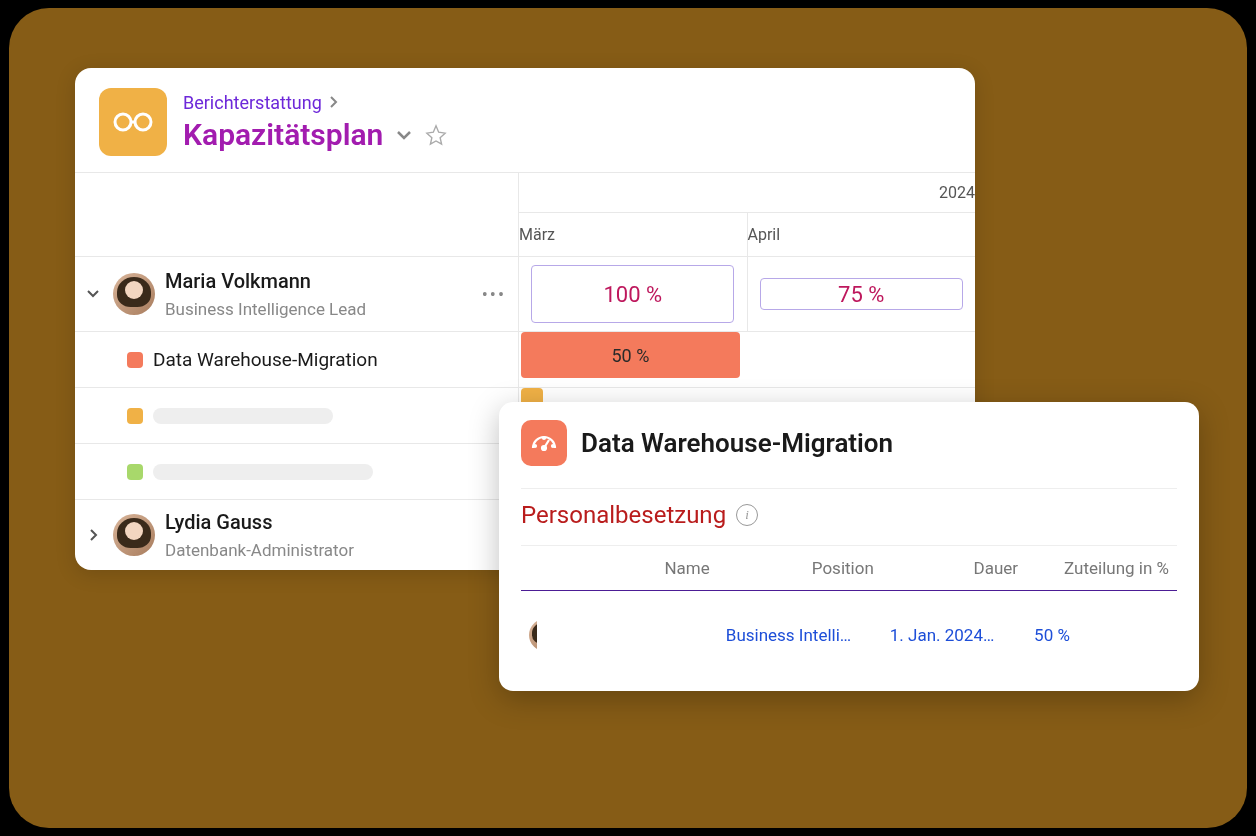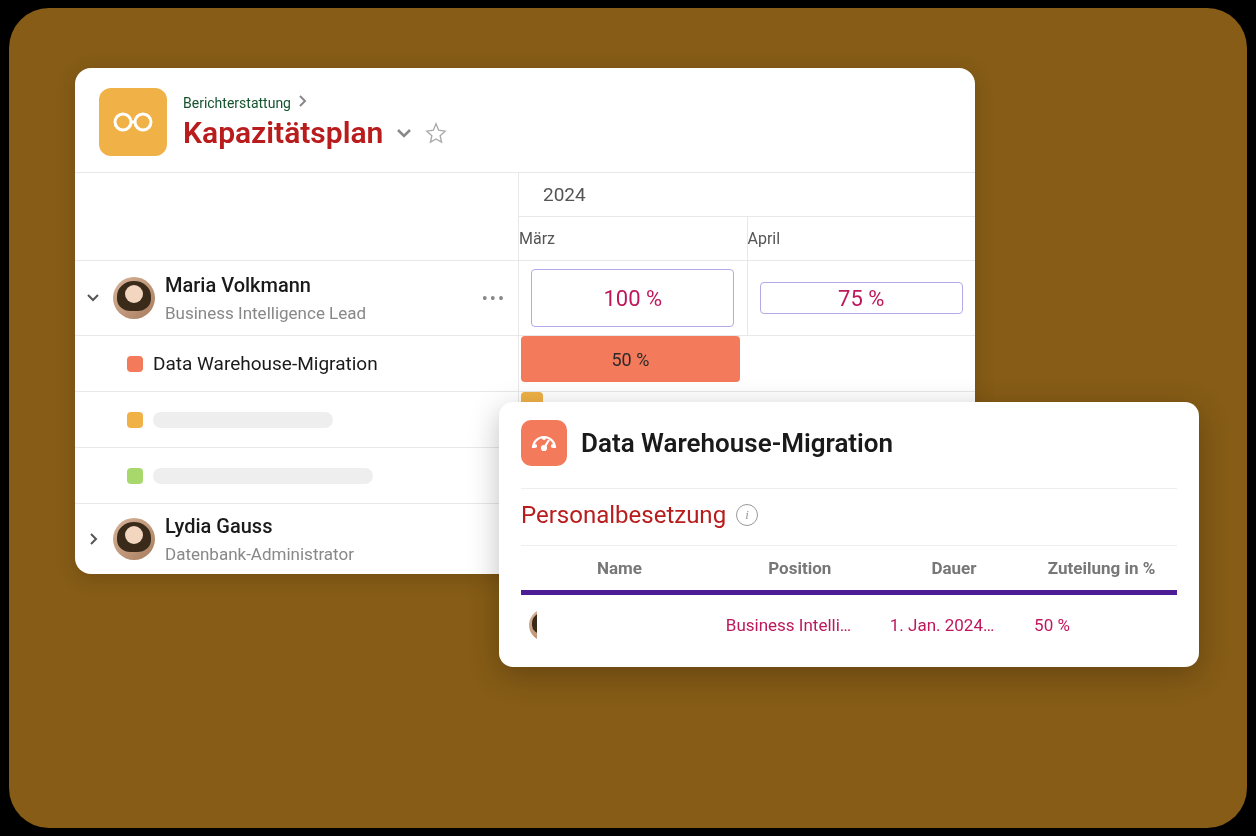--- a/index.html
+++ b/index.html
@@ -39,27 +39,27 @@
   width: 68px;
   height: 68px;
   background: #f0b146;
   border-radius: 12px;
   display: flex;
   align-items: center;
   justify-content: center;
 }
 .glasses-icon svg { width: 44px; height: 44px; }
 .header-text { display: flex; flex-direction: column; gap: 4px; }
-.breadcrumb { display: flex; align-items: center; gap: 6px; color: #14532d; font-size: 14px; }
+.breadcrumb { display: flex; align-items: center; gap: 6px; color: #6d28d9; font-size: 18px; }
 .title-row { display: flex; align-items: center; gap: 12px; }
-.page-title { font-size: 30px; font-weight: 600; color: #b91c1c; }
+.page-title { font-size: 30px; font-weight: 600; color: #a21caf; }
 .chevron-down, .star { color: #888; display: flex; }
 .timeline-header { display: flex; border-top: 1px solid #e8e8e8; }
 .left-spacer { width: 444px; border-right: 1px solid #e8e8e8; }
-.year-row { flex: 1; padding: 10px 0 10px 24px; font-size: 19px; color: #555; border-bottom: 1px solid #e8e8e8; }
+.year-row { flex: 1; padding: 10px 0 10px 24px; font-size: 16px; color: #555; border-bottom: 1px solid #e8e8e8; text-align: right; }
 .months-row { display: flex; }
 .month-cell { flex: 1; text-align: left; padding: 12px 0; font-size: 16px; color: #555; border-left: 1px solid #e8e8e8; }
 .month-cell:first-child { border-left: none; }
 .right-cols { flex: 1; display: flex; flex-direction: column; }
 .rows { }
 .row { display: flex; border-top: 1px solid #e8e8e8; min-height: 68px; }
 .row-left { width: 444px; border-right: 1px solid #e8e8e8; display: flex; align-items: center; padding: 10px 12px 10px 8px; gap: 10px; position: relative; }
 .row-right { flex: 1; display: flex; position: relative; }
 .right-col { flex: 1; border-left: 1px solid #e8e8e8; display: flex; align-items: center; justify-content: center; padding: 8px; }
 .right-col:first-child { border-left: none; }
@@ -89,22 +89,22 @@
 }
 .detail-header { display: flex; align-items: center; gap: 14px; padding: 0 22px 22px 22px; }
 .gauge-icon { width: 46px; height: 46px; background: #f47a5c; border-radius: 10px; display: flex; align-items: center; justify-content: center; }
 .gauge-icon svg { width: 30px; height: 30px; }
 .detail-title { font-size: 26px; font-weight: 600; color: #1a1a1a; }
 .section { padding: 0 22px; }
 .section-title-row { display: flex; align-items: center; gap: 10px; padding: 12px 0 16px 0; border-top: 1px solid #eee; }
 .section-title { font-size: 24px; color: #b91c1c; }
 .info-icon { width: 22px; height: 22px; border: 1.5px solid #999; border-radius: 50%; display: flex; align-items: center; justify-content: center; font-size: 13px; color: #999; font-style: italic; font-family: serif; }
 table { width: 100%; border-collapse: collapse; }
-th { text-align: center; font-weight: 700; color: #777; font-size: 17px; padding: 12px 8px; border-bottom: 5px solid #4c1d95; border-top: 1px solid #eee; }
-td { padding: 14px 8px; font-size: 17px; color: #be185d; white-space: nowrap; overflow: hidden; text-overflow: ellipsis; max-width: 0; }
+th { text-align: right; font-weight: 400; color: #777; font-size: 17px; padding: 12px 8px; border-bottom: 1px solid #4c1d95; border-top: 1px solid #eee; }
+td { padding: 28px 8px; font-size: 17px; color: #1d4ed8; white-space: nowrap; overflow: hidden; text-overflow: ellipsis; max-width: 0; }
 td:first-child { display: flex; align-items: center; gap: 10px; }
 .small-avatar { width: 32px; height: 32px; border-radius: 50%; background: linear-gradient(135deg,#d9b59a,#a87c5d); position: relative; overflow: hidden; flex-shrink: 0; }
 .small-avatar::after { content: ''; position: absolute; top: 6px; left: 9px; width: 14px; height: 14px; border-radius: 50%; background: #f3d6c0; }
 .small-avatar::before { content: ''; position: absolute; top: 3px; left: 3px; width: 26px; height: 22px; border-radius: 50% 50% 40% 40%; background: #3a2a1a; }
 col.c1 { width: 30%; }
 col.c2 { width: 25%; }
 col.c3 { width: 22%; }
 col.c4 { width: 23%; }
 </style>
 </head>

